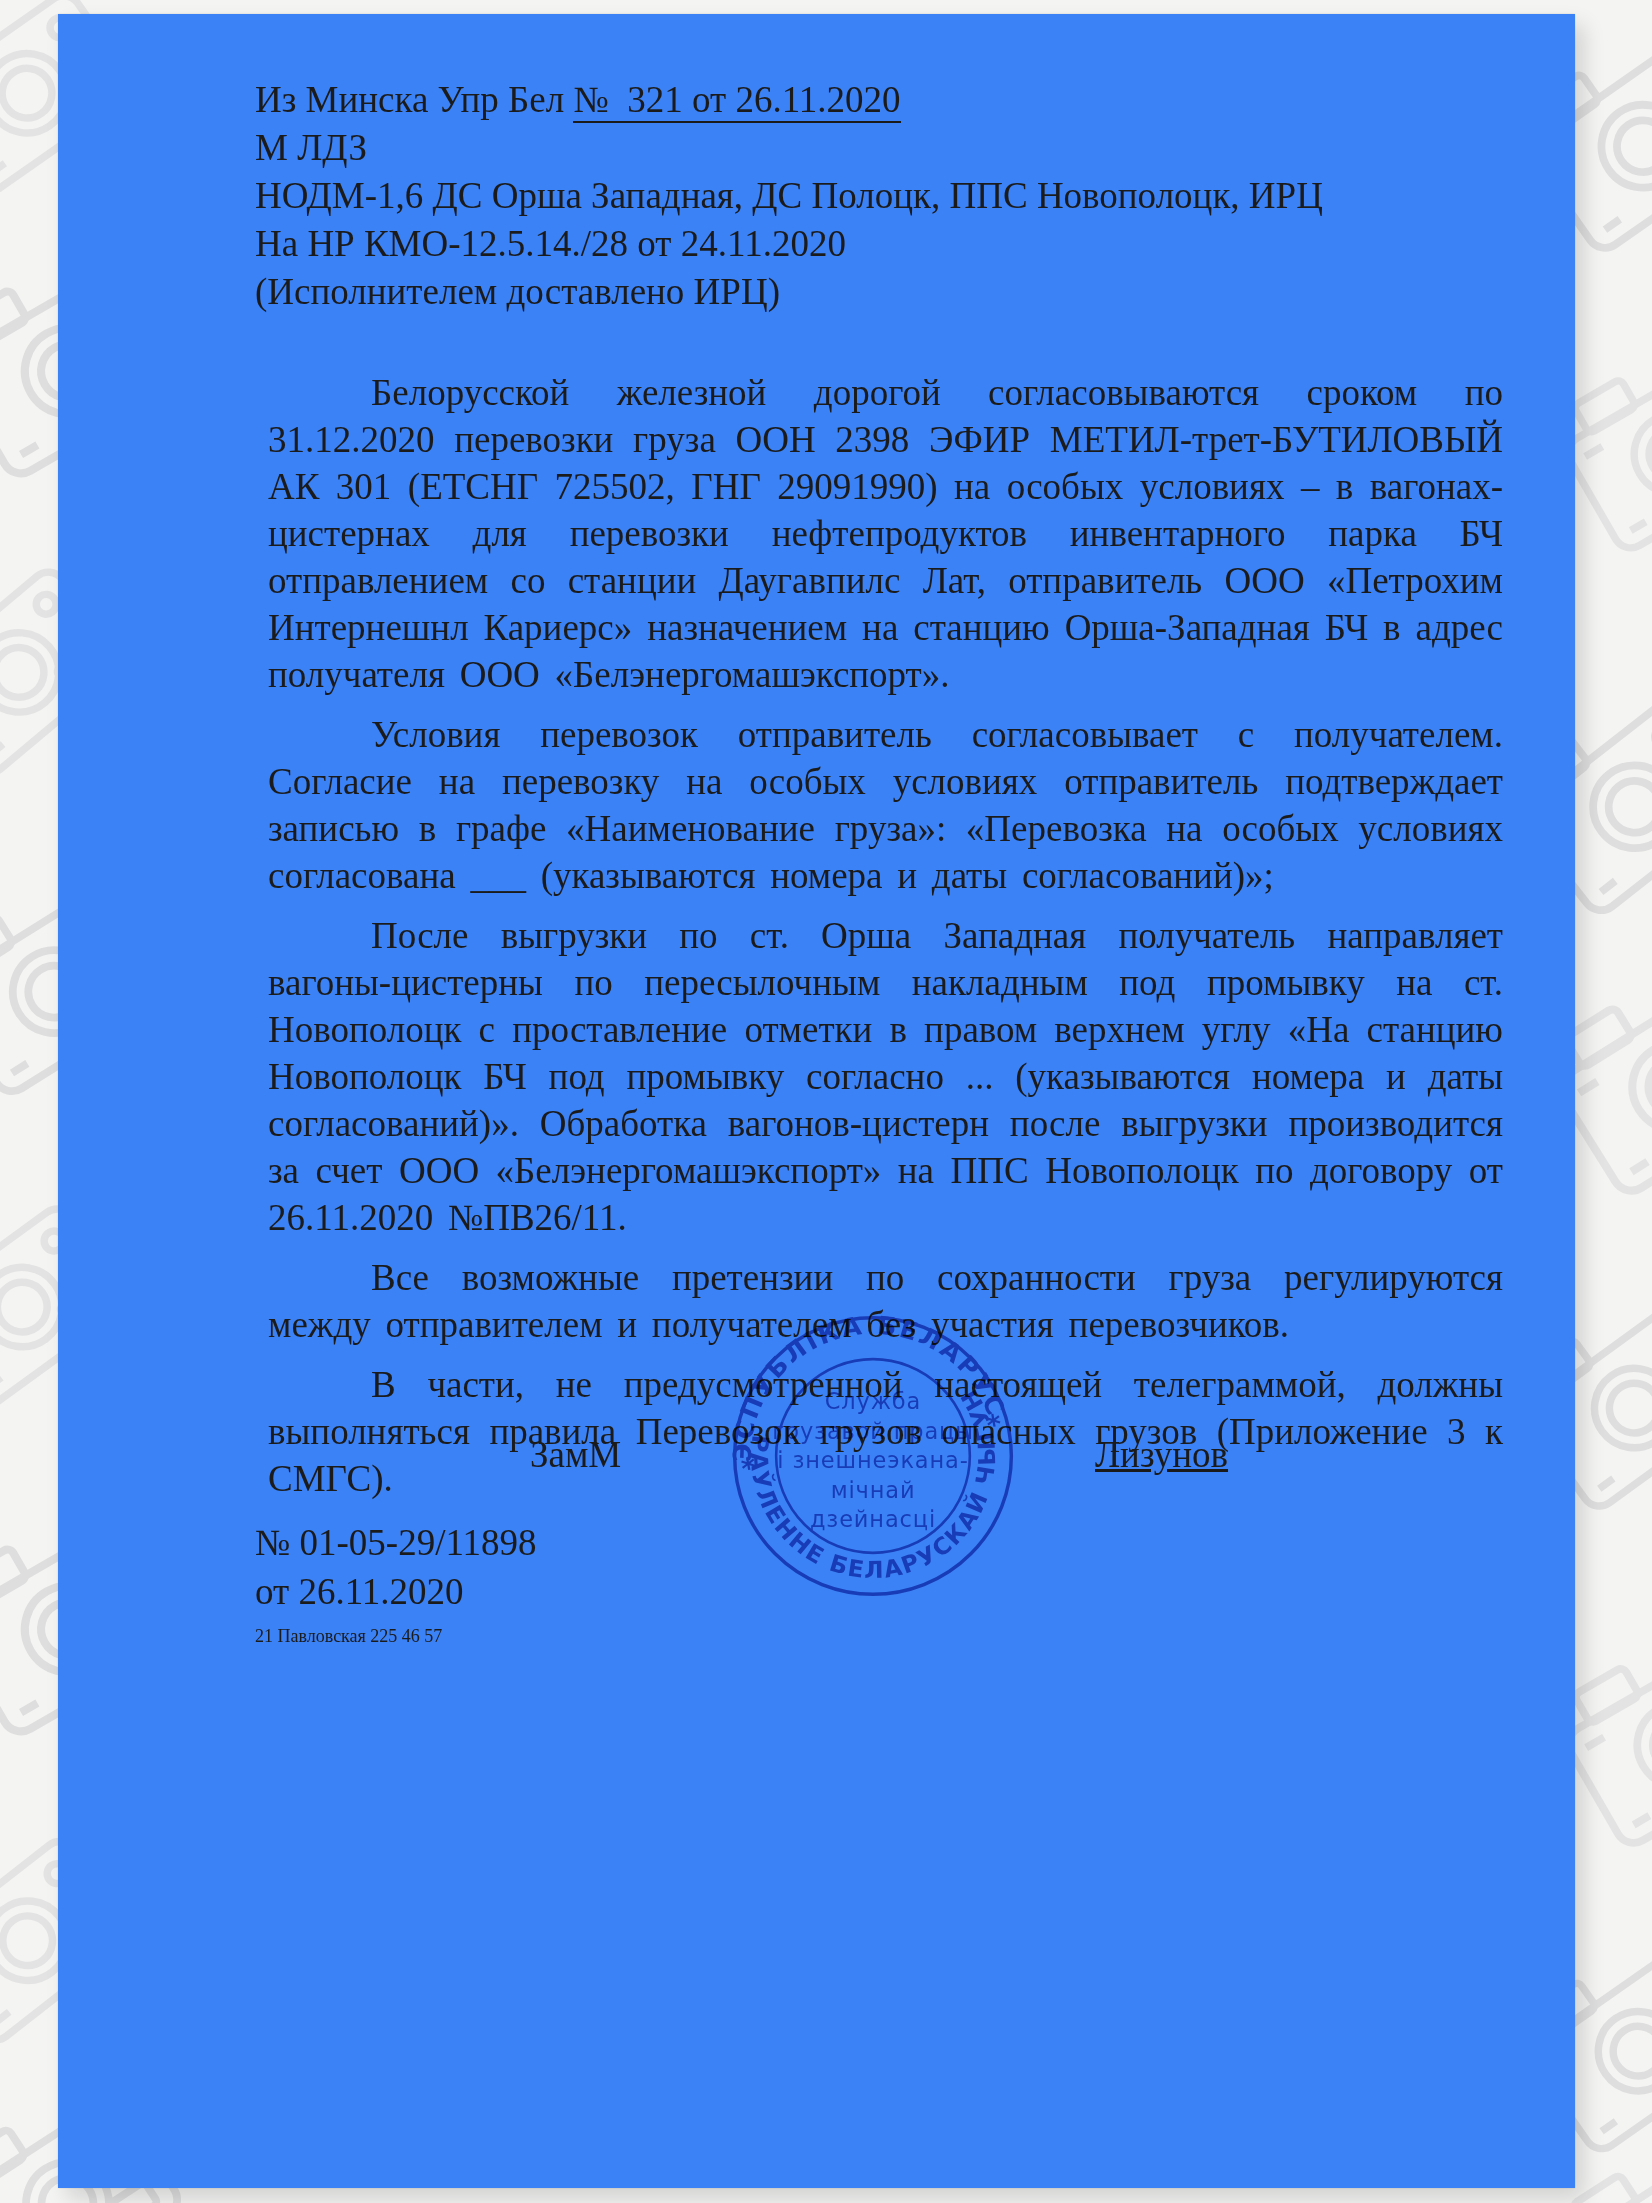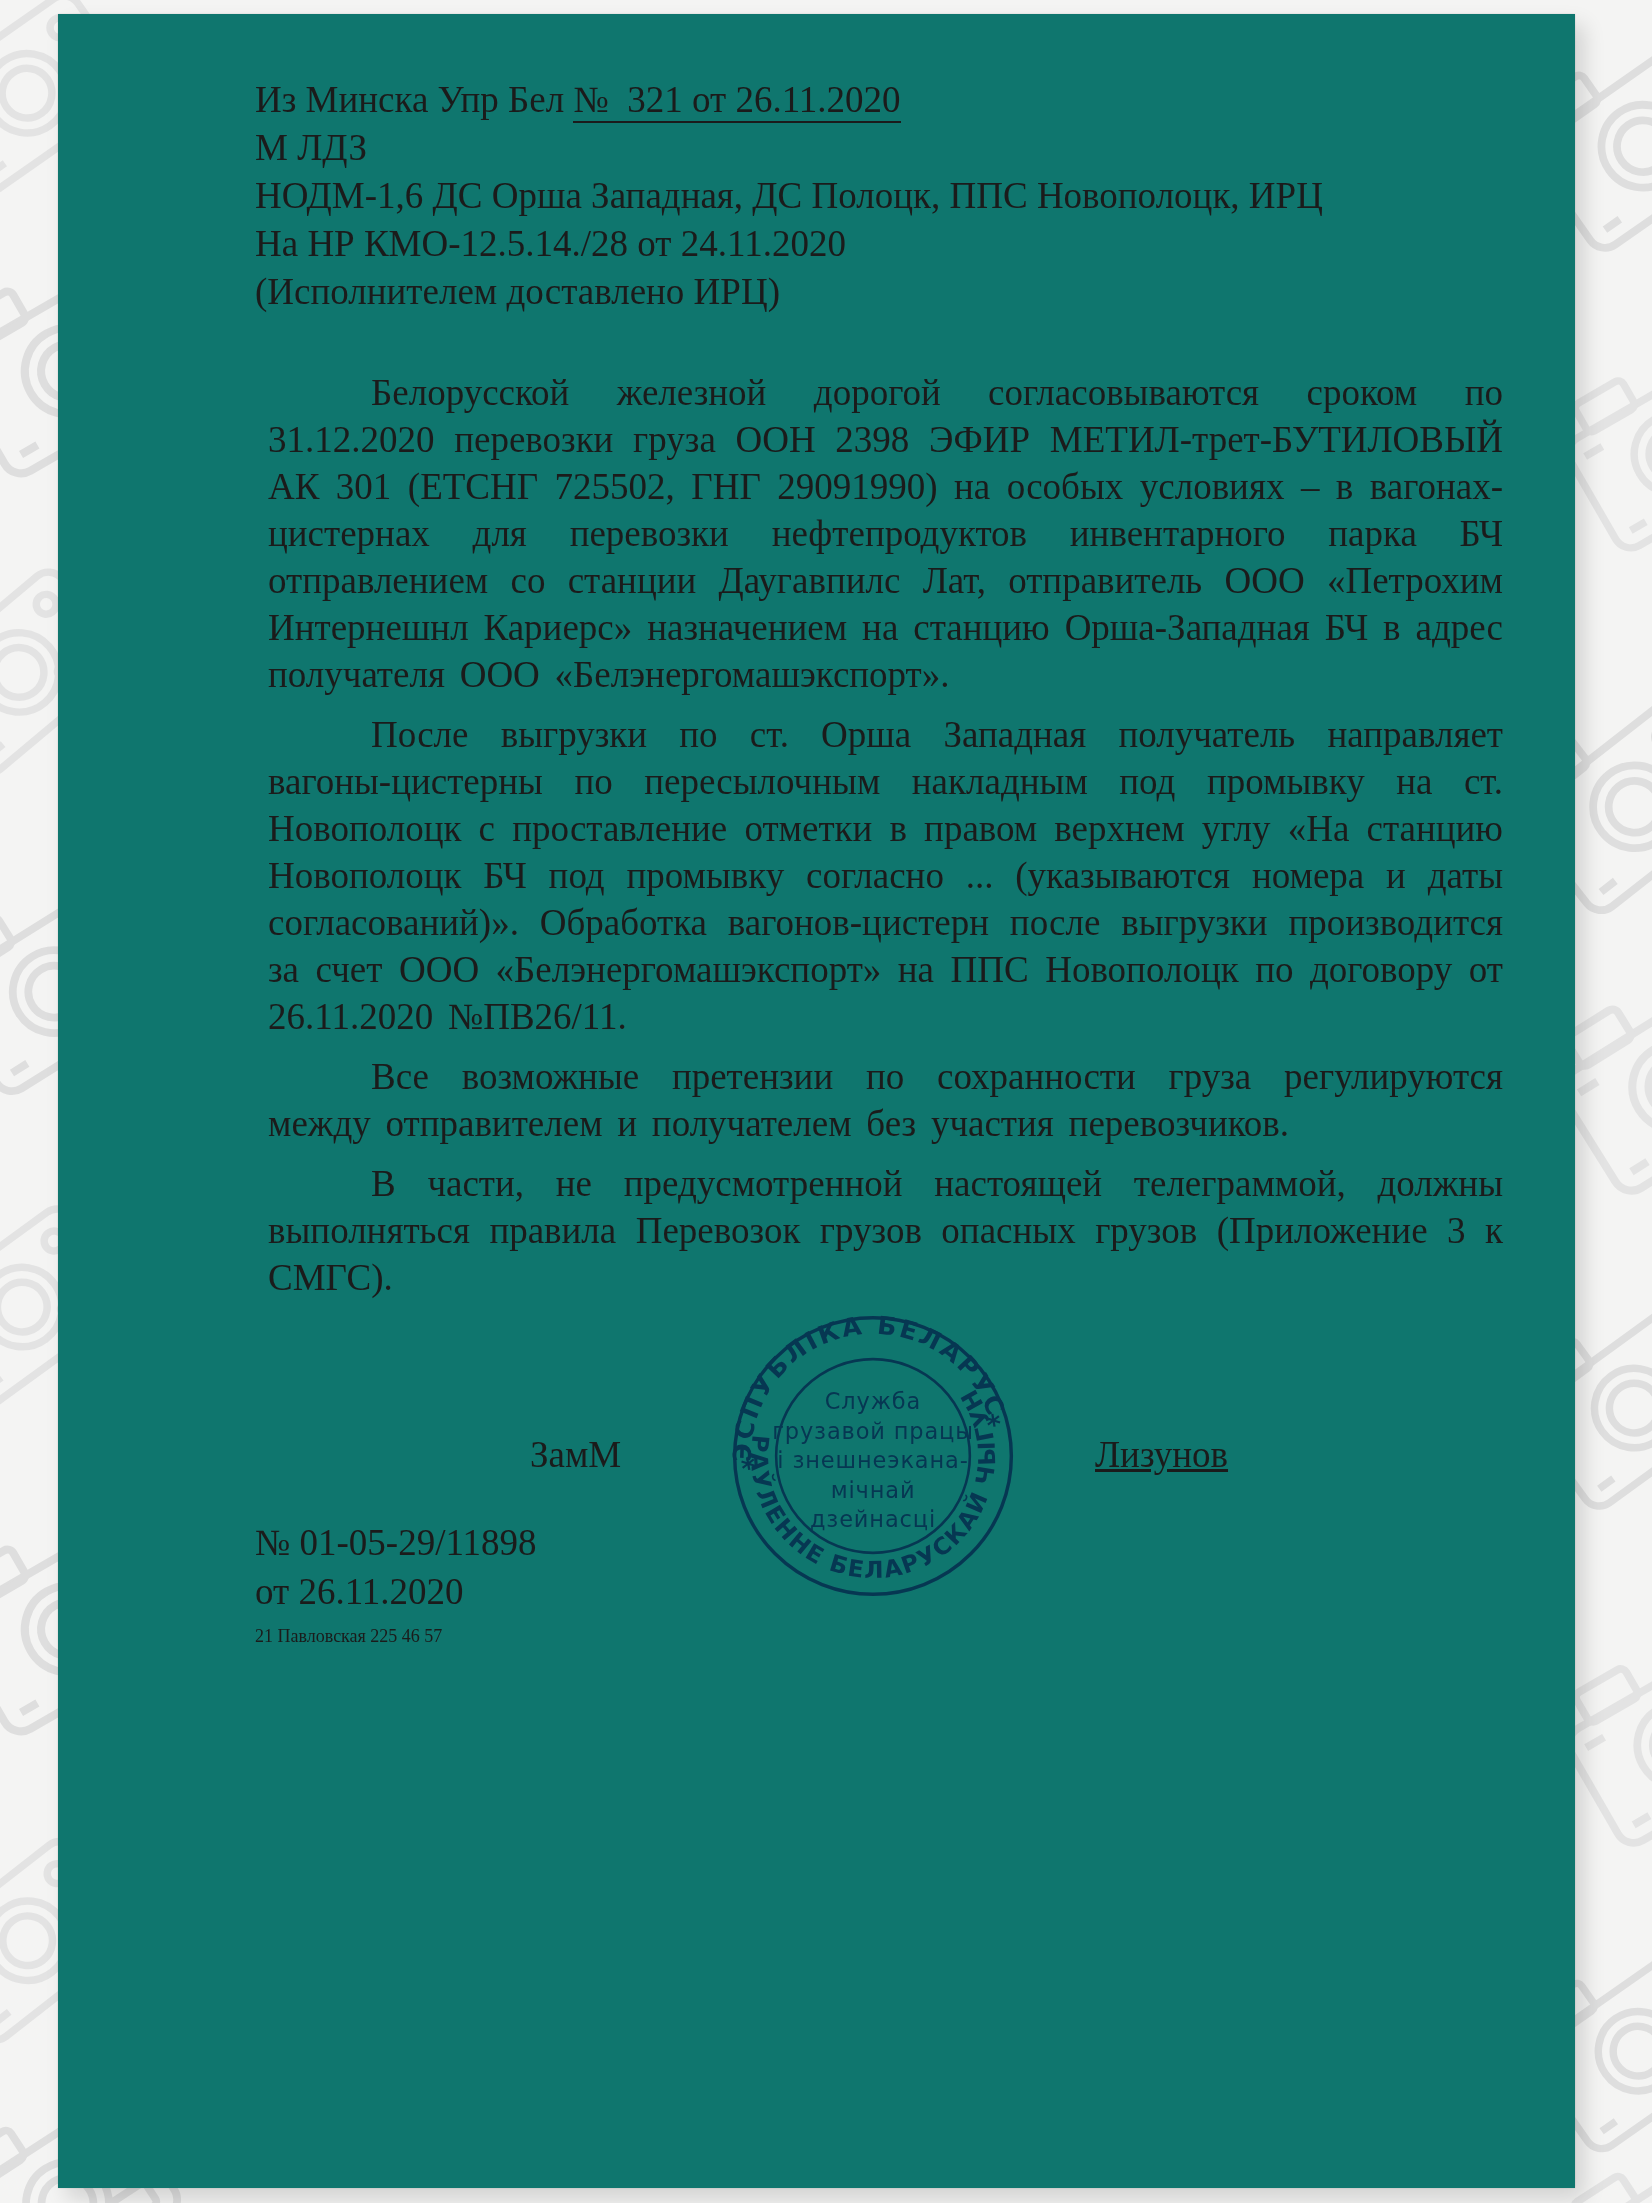--- a/index.html
+++ b/index.html
@@ -12,21 +12,21 @@
   }
   
   .backdrop{position:absolute;inset:0;z-index:0;}
   .cam{position:absolute;stroke:#e3e3e3;fill:none;}
   .cam.dk{stroke:#dedede;}
   
   .page{
     position:absolute;
     left:58px;top:13.8px;
     width:1517px;height:2174px;
-    background:#0f766e;
+    background:#3b82f6;
     box-shadow:0 0 1.8px rgba(0,0,0,.15), 9.2px 11px 20px rgba(0,0,0,.14);
     z-index:1;
   }
   .content{
     position:absolute;
     left:197px;top:0;
     width:1261px;height:100%;
     color:#1b1b1b;
   }
   .hdr{
@@ -142,20 +142,21 @@
     <div class="hdr">
       <div><span>Из Минска Упр Бел </span><span class="u">№&nbsp; 321 от 26.11.2020</span></div>
       <div>М ЛДЗ</div>
       <div>НОДМ-1,6 ДС Орша Западная, ДС Полоцк, ППС Новополоцк, ИРЦ</div>
       <div>На НР КМО-12.5.14./28 от 24.11.2020</div>
       <div>(Исполнителем доставлено ИРЦ)</div>
     </div>
 
     <div class="bodytext">
       <p>Белорусской железной дорогой согласовываются сроком по 31.12.2020 перевозки груза ООН 2398 ЭФИР МЕТИЛ-трет-БУТИЛОВЫЙ АК 301 (ЕТСНГ 725502, ГНГ 29091990) на особых условиях – в вагонах-цистернах для перевозки нефтепродуктов инвентарного парка БЧ отправлением со станции Даугавпилс Лат, отправитель ООО «Петрохим Интернешнл Кариерс» назначением на станцию Орша-Западная БЧ в адрес получателя ООО «Белэнергомашэкспорт».</p>
+      <p>Условия перевозок отправитель согласовывает с получателем. Согласие на перевозку на особых условиях отправитель подтверждает записью в графе «Наименование груза»: «Перевозка на особых условиях согласована ___ (указываются номера и даты согласований)»;</p>
       <p>После выгрузки по ст. Орша Западная получатель направляет вагоны-цистерны по пересылочным накладным под промывку на ст. Новополоцк с проставление отметки в правом верхнем углу «На станцию Новополоцк БЧ под промывку согласно ... (указываются номера и даты согласований)». Обработка вагонов-цистерн после выгрузки производится за счет ООО «Белэнергомашэкспорт» на ППС Новополоцк по договору от 26.11.2020 №ПВ26/11.</p>
       <p>Все возможные претензии по сохранности груза регулируются между отправителем и получателем без участия перевозчиков.</p>
       <p>В части, не предусмотренной настоящей телеграммой, должны выполняться правила Перевозок грузов опасных грузов (Приложение 3 к СМГС).</p>
     </div>
 
     <div class="sigrow">
       <span class="sig-pos">ЗамМ</span>
       <span class="sig-name">Лизунов</span>
     </div>
 

